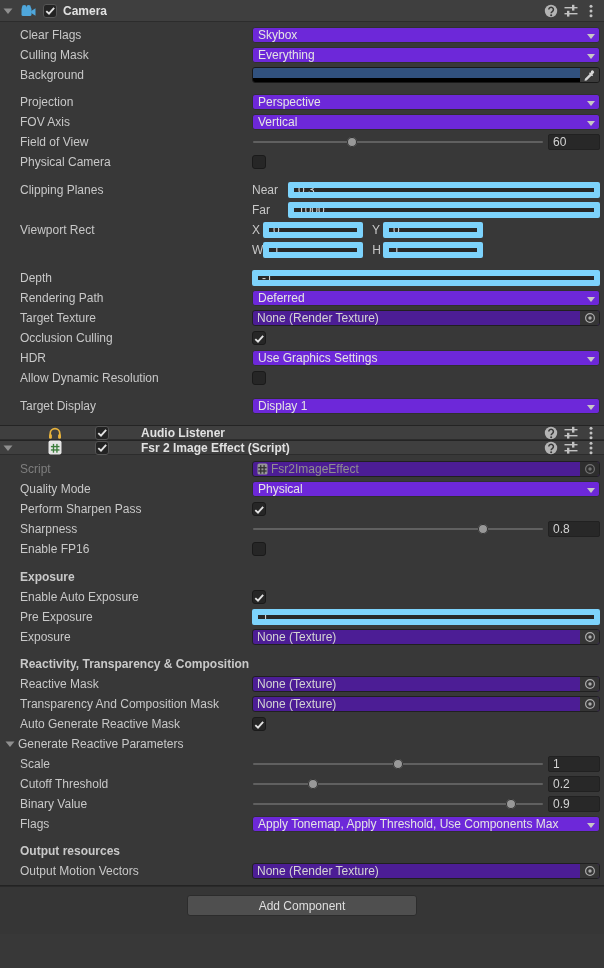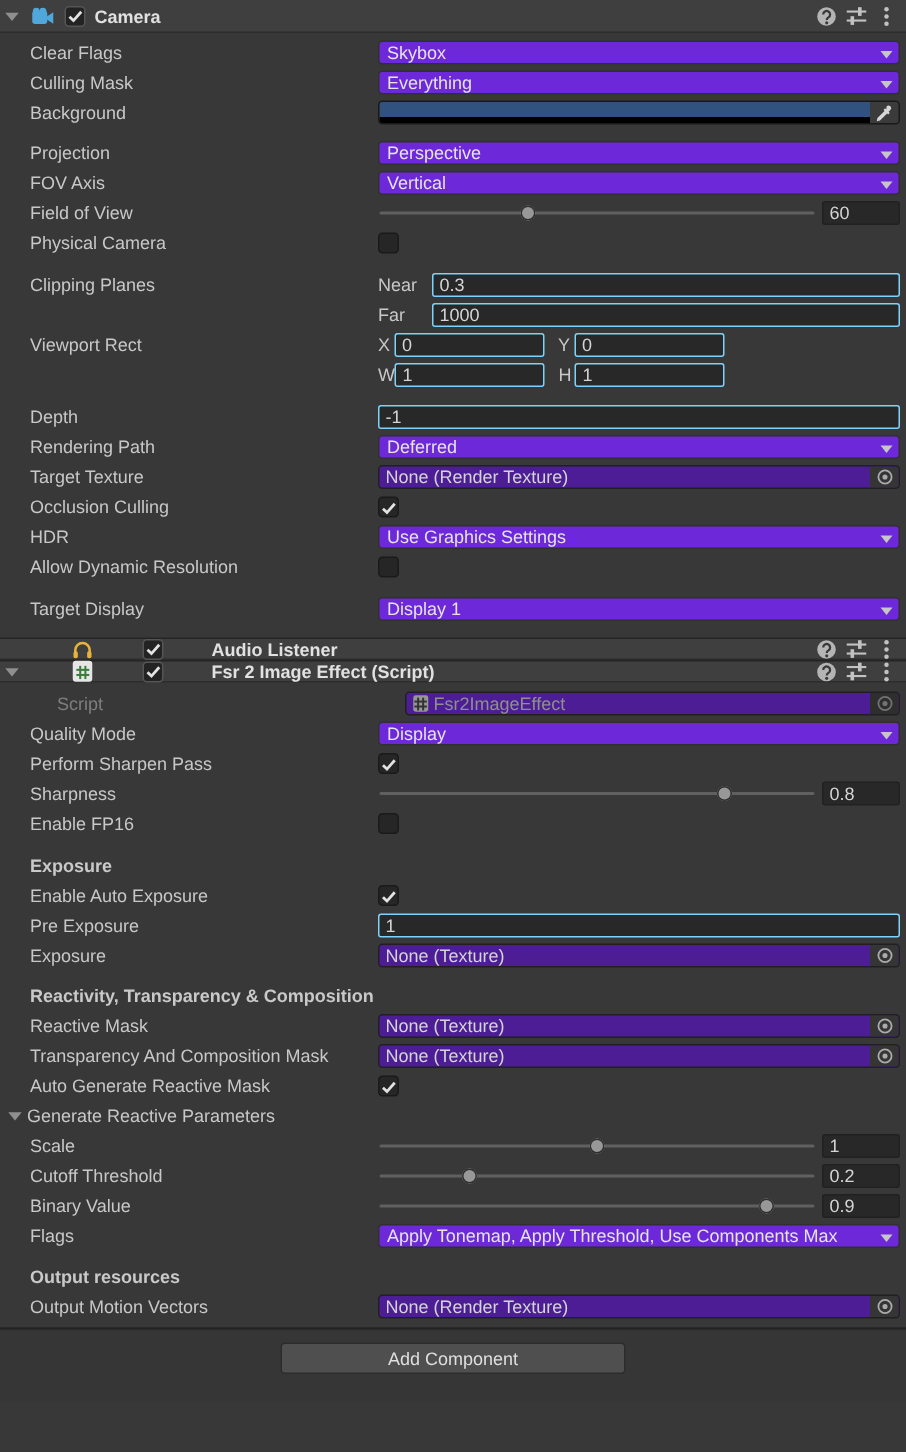--- a/index.html
+++ b/index.html
@@ -42,21 +42,21 @@
   
   .body { padding-top:3px; }
   .body2 { padding-top:4px; }
   .row { height:20px; display:flex; align-items:center; }
   .spacer7 { height:7px; } .spacer8 { height:8px; }
   .lbl { width:252px; flex:0 0 252px; padding-left:20px; white-space:nowrap; overflow:hidden; color:#C8C8C8; }
   .lbl.ind { }
   .lbl.fold-lbl { padding-left:4px; display:flex; align-items:center; }
   .lbl.fold-lbl .tri { margin-right:2px; }
   .lbl.bold { font-weight:bold; color:#C9C9C9; }
-  .lbl.disabled { color:#7E7E7E;margin-left:18px; }
+  .lbl.disabled { color:#7E7E7E; }
   .val { flex:1; display:flex; align-items:center; margin-right:4px; position:relative; }
 
   
   .dropdown {
     flex:1; height:16px;
     background:#6d28d9;
     border:1px solid #303030;
     border-radius:3px;
     display:flex; align-items:center;
     padding:0 18px 1px 5px;
@@ -67,21 +67,21 @@
   .dd-caret {
     position:absolute; right:4px; top:6px;
     width:0; height:0;
     border-left:4px solid transparent;
     border-right:4px solid transparent;
     border-top:5px solid #C6C6C6;
   }
   .input {
     flex:1; height:16px;
     background:#282828;
-    border:1px solid #7dd3fc;
+    border:6px solid #7dd3fc;
     border-radius:2px;
     color:#D4D4D4;
     padding:0 4px 1px 4px;
     display:flex; align-items:center;
     white-space:nowrap; overflow:hidden;text-align:center;
   }
   .input.fixed100 { flex:0 0 100px; }
   .numbox {
     flex:0 0 52px; height:16px; margin-left:4px;
     background:#282828; border:1px solid #212121; border-radius:2px;
@@ -498,21 +498,21 @@
                 <use href="#i-pick"></use>
               </svg>
             </span>
         </div>
       </div>
     </div>
     <div class="row">
       <div class="lbl">Quality Mode</div>
       <div class="val">
         <div class="dropdown">
-          <span>Display</span>
+          <span>Physical</span>
           <span class="dd-caret"></span>
         </div>
       </div>
     </div>
     <div class="row">
       <div class="lbl">Perform Sharpen Pass</div>
       <div class="val">
         <span class="checkbox checked">
             <svg width="13" height="13" viewBox="0 0 13 13">
               <use href="#i-check"></use>

